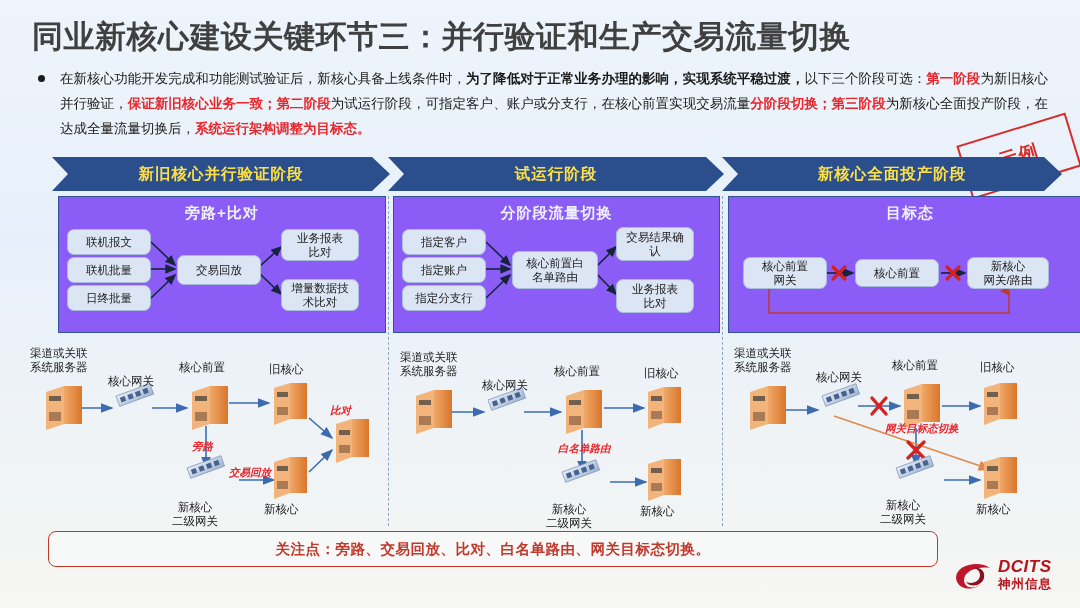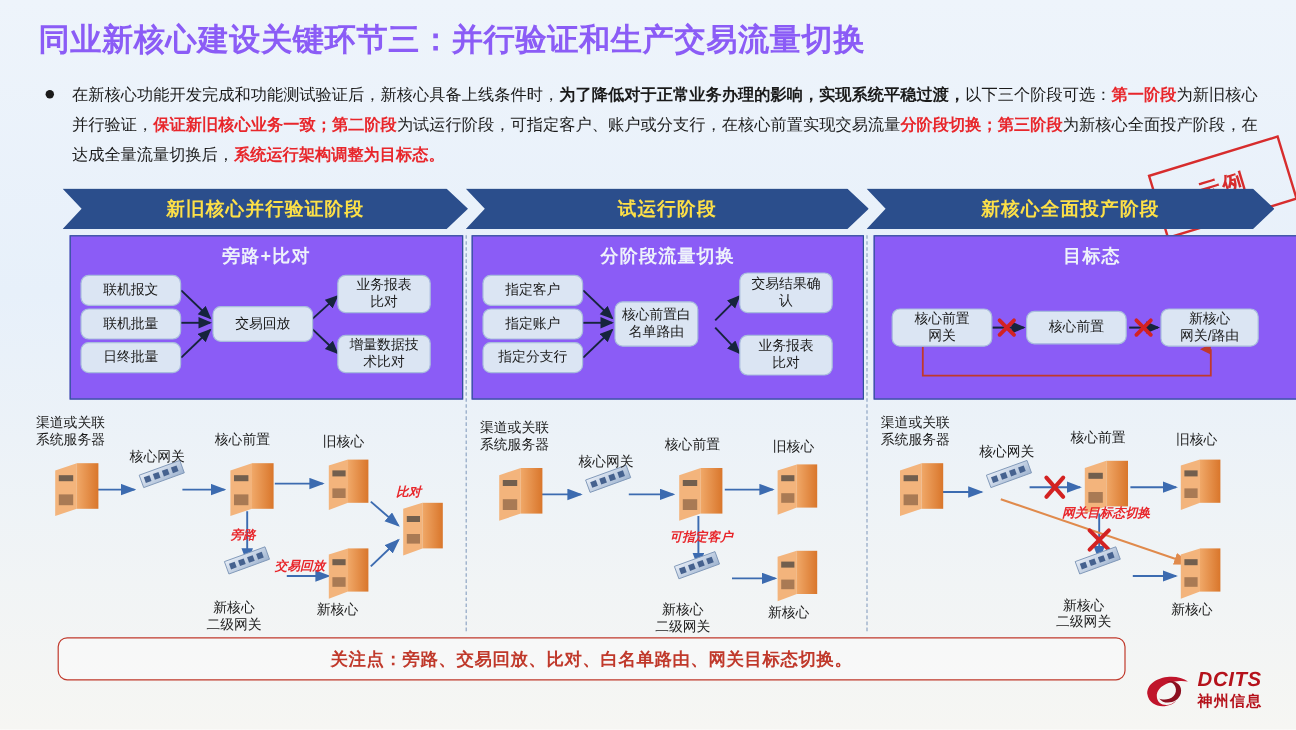--- a/index.html
+++ b/index.html
@@ -6,21 +6,21 @@
   html,body{margin:0;padding:0;}
   body{
     width:1080px;height:608px;overflow:hidden;
     font-family:"Liberation Sans","DejaVu Sans",sans-serif;
     background:linear-gradient(180deg,#eef4fb 0%,#e7f0fa 40%,#f6f6f3 100%);
     position:relative;
   }
   
   #title{
     position:absolute;left:32px;top:16px;
-    font-size:26px;font-weight:bold;color:#8b5cf6;
+    font-size:31px;font-weight:bold;color:#404040;
     letter-spacing:.5px;white-space:nowrap;
   }
   
   #bullet-block{position:absolute;left:38px;top:66px;width:1010px;}
   #bullet-dot{
     position:absolute;left:0;top:9px;width:7px;height:7px;
     border-radius:50%;background:#1a1a1a;
   }
   #para{
     margin-left:22px;font-size:13.5px;line-height:25px;color:#1a1a1a;
@@ -167,21 +167,21 @@
       </defs>
     <line x1="92" y1="45" x2="116" y2="68" stroke="#16243d" stroke-width="1.6" marker-end="url(#ar-dk2)"></line>
     <line x1="92" y1="72" x2="116" y2="72" stroke="#16243d" stroke-width="1.6" marker-end="url(#ar-dk2)"></line>
     <line x1="92" y1="101" x2="116" y2="78" stroke="#16243d" stroke-width="1.6" marker-end="url(#ar-dk2)"></line>
     <line x1="202" y1="70" x2="222" y2="50" stroke="#16243d" stroke-width="1.6" marker-end="url(#ar-dk2)"></line>
     <line x1="202" y1="76" x2="222" y2="97" stroke="#16243d" stroke-width="1.6" marker-end="url(#ar-dk2)"></line>
   </svg>
   <div class="fbox" style="left:8px;top:32px;width:84px;height:26px;">指定客户</div>
   <div class="fbox" style="left:8px;top:60px;width:84px;height:26px;">指定账户</div>
   <div class="fbox" style="left:8px;top:88px;width:84px;height:26px;">指定分支行</div>
-  <div class="fbox" style="left:118px;top:54px;width:70px;height:38px;">核心前置白<br>名单路由</div>
+  <div class="fbox" style="left:118px;top:54px;width:86px;height:38px;">核心前置白<br>名单路由</div>
   <div class="fbox" style="left:222px;top:30px;width:78px;height:34px;">交易结果确<br>认</div>
   <div class="fbox" style="left:222px;top:82px;width:78px;height:34px;">业务报表<br>比对</div>
 </div>
 
 <div class="panel" id="panel-2">
   <div class="panel-title">目标态</div>
   <svg width="330" height="135" style="position:absolute;left:0;top:0;">
     <defs>
         <marker id="ar-dk3" markerWidth="7" markerHeight="7" refX="6" refY="3" orient="auto">
       <path d="M0,0 L7,3 L0,6 z" fill="#16243d"></path>
@@ -339,21 +339,21 @@
       <rect x="19" y="3" width="5" height="5" fill="#46628f"></rect>
         <rect x="27" y="3" width="5" height="5" fill="#46628f"></rect>
     </g>
   </svg>
   <div class="lbl" style="left:4px;top:10px;">渠道或关联<br>系统服务器</div>
   <div class="lbl" style="left:86px;top:38px;">核心网关</div>
   <div class="lbl" style="left:158px;top:24px;">核心前置</div>
   <div class="lbl" style="left:248px;top:26px;">旧核心</div>
   <div class="lbl" style="left:150px;top:162px;">新核心<br>二级网关</div>
   <div class="lbl" style="left:244px;top:164px;">新核心</div>
-  <div class="lbl-red" style="left:162px;top:102px;">可指定客户</div>
+  <div class="lbl-red" style="left:162px;top:102px;">白名单路由</div>
 </div>
 
 <div class="sect" id="sect-2">
   <svg width="330" height="190" style="position:absolute;left:0;top:0;">
     <defs>
       <marker id="ab3" markerWidth="8" markerHeight="8" refX="7" refY="3" orient="auto">
         <path d="M0,0 L8,3 L0,6 z" fill="#3C6BB0"></path>
         </marker>
       <marker id="aor" markerWidth="9" markerHeight="9" refX="8" refY="3" orient="auto">
         <path d="M0,0 L9,3 L0,6 z" fill="#E08A4C"></path>

